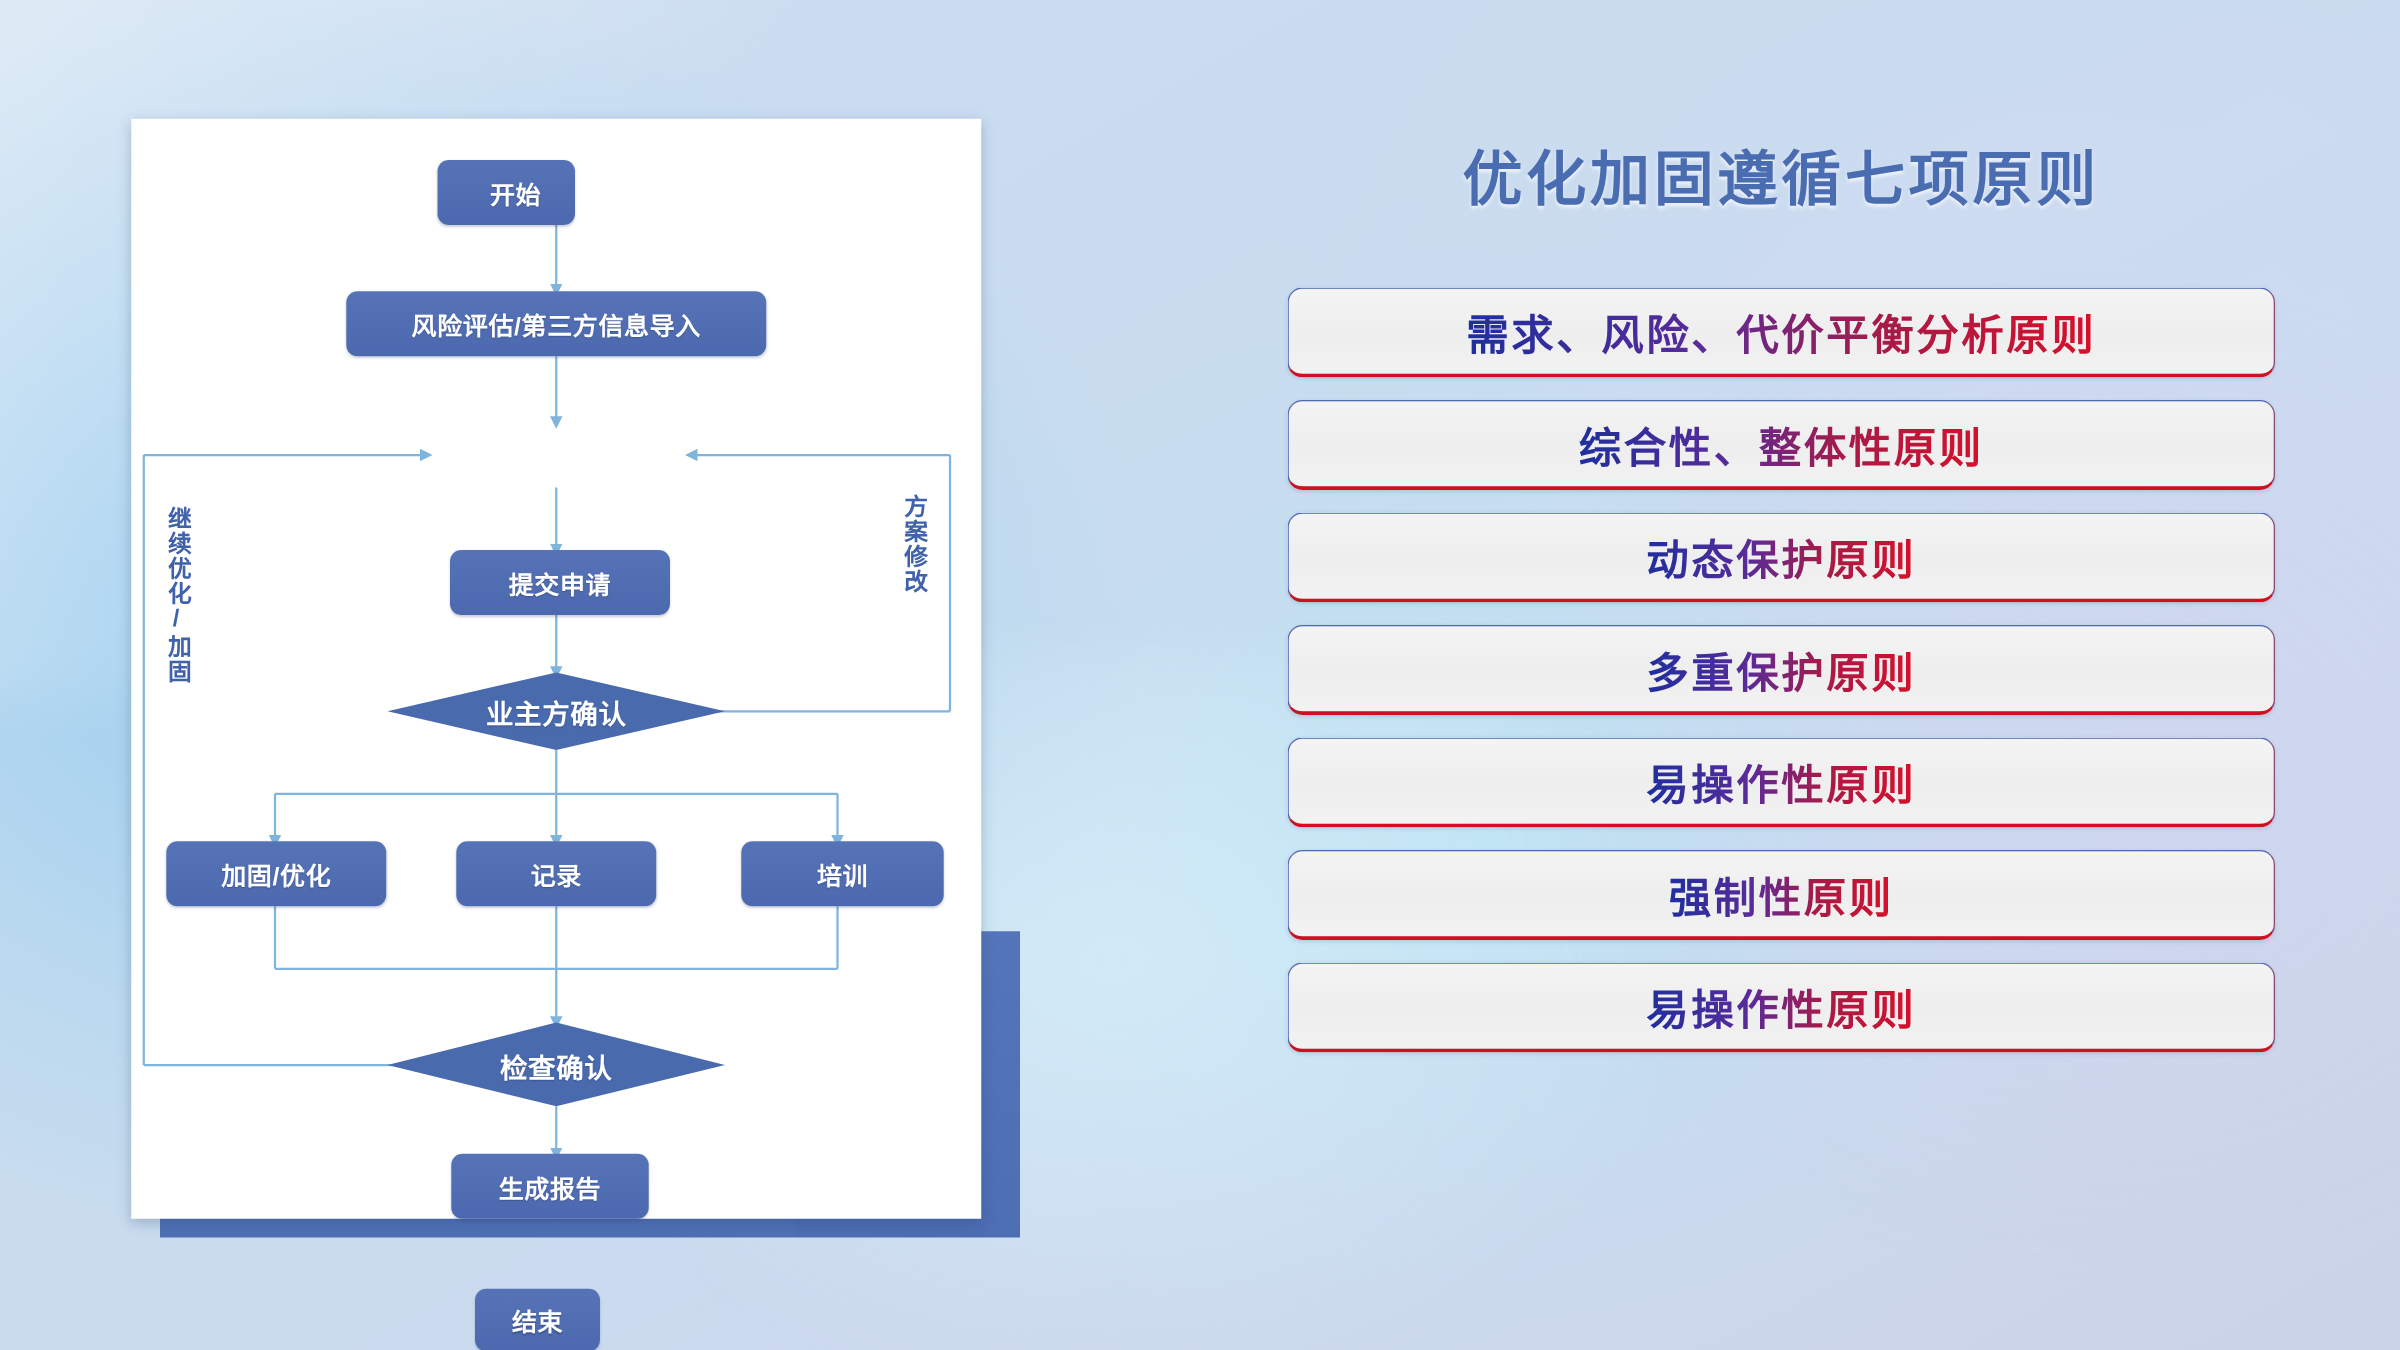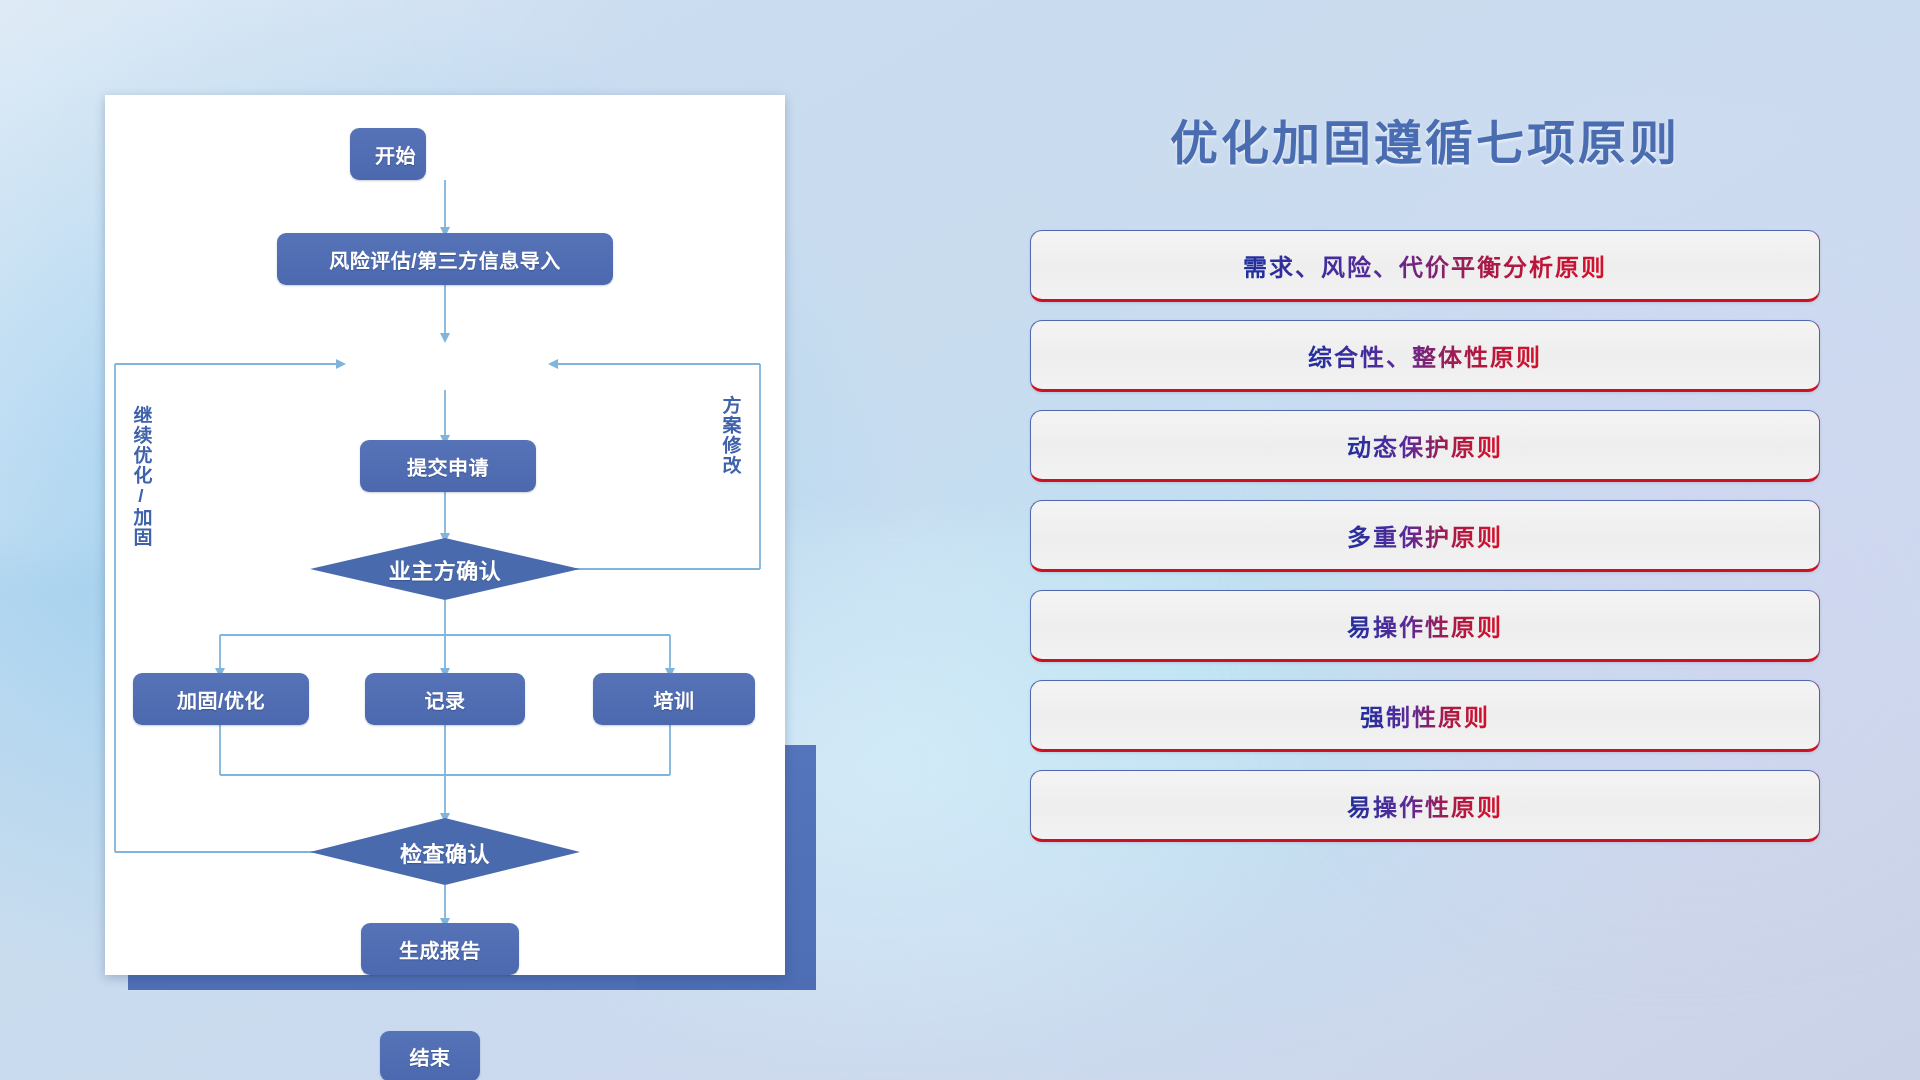--- a/index.html
+++ b/index.html
@@ -155,21 +155,21 @@
     background: linear-gradient(180deg, #f4f4f4 0%, #eeeeee 52%, #f2f2f2 100%);
     border: 1.6px solid #5168b0;
     border-bottom: 3.4px solid #cf1020;
     border-right-color: #8a4a78;
     display: flex;
     align-items: center;
     justify-content: center;
     box-shadow: 0 1px 3px rgba(60,70,110,0.16);
   }
   .pcard-text {
-    font-size: 24px;
+    font-size: 34px;
     font-weight: bold;
     letter-spacing: 2px;
     background: linear-gradient(90deg, #1f2f9e 0%, #5a2a9a 38%, #a81a47 66%, #d6102a 100%);
     -webkit-background-clip: text;
     background-clip: text;
     color: transparent;
     -webkit-text-fill-color: transparent;
   }
 </style>
 </head>
@@ -225,21 +225,21 @@
           <line x1="420" y1="474" x2="655" y2="474"></line>
           <line x1="655" y1="474" x2="655" y2="269"></line>
           <line x1="655" y1="269" x2="448" y2="269" marker-end="url(#ah)"></line>
         </g>
 
         <polygon points="340,443 475,474 340,505 205,474" fill="#4a6aae"></polygon>
         <polygon points="340,723 475,757 340,790 205,757" fill="#4a6aae"></polygon>
       </svg>
     </div>
 
-    <div class="node rect" style="left:245px; top:33px; width:76px; height:52px;padding-left:15px;">
+    <div class="node rect" style="left:245px; top:33px; width:110px; height:52px;padding-left:15px;">
       <span>开始</span>
     </div>
 
     <div class="node rect" style="left:172px; top:138px; width:336px; height:52px;">
       <span>风险评估/第三方信息导入</span>
     </div>
 
 
     <div class="node rect" style="left:255px; top:345px; width:176px; height:52px;">
       <span>提交申请</span>

